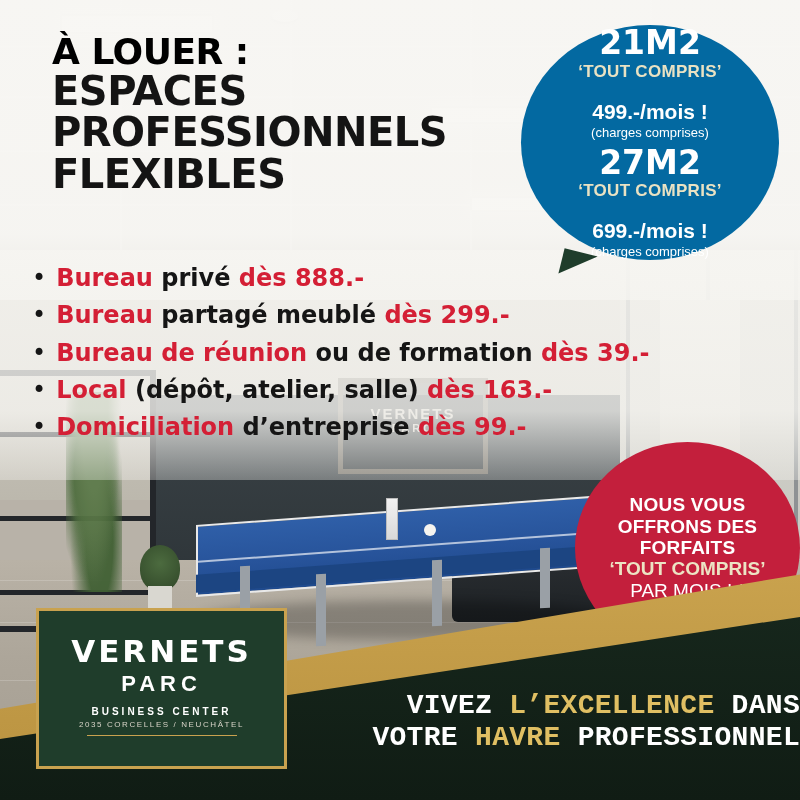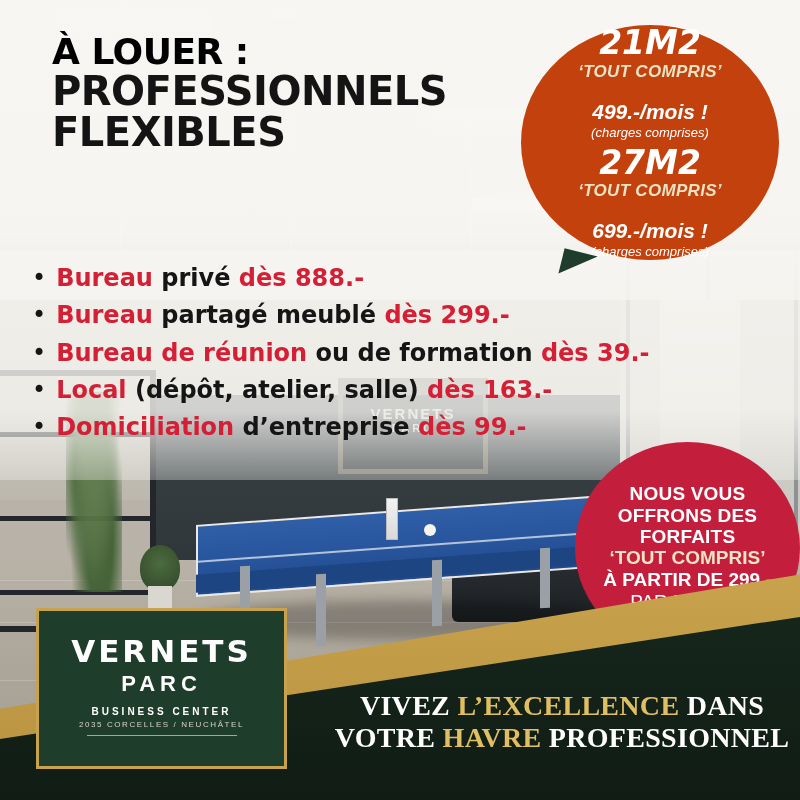--- a/index.html
+++ b/index.html
@@ -130,22 +130,22 @@
     display:flex;align-items:flex-start;gap:10px;margin-bottom:8px;
     font-size:24px;line-height:1.22;font-family:"DejaVu Sans", sans-serif;
   }
   .bullet .dot{color:#151515;font-size:24px;line-height:1.22;}
   .bullet .txt{color:#151515;font-weight:600;}
   .bullet .txt b{color:#d41f35;font-weight:800;}
 
   
   .green-bubble{
     position:absolute;left:521px;top:25px;width:258px;height:235px;border-radius:50%;
-    background:#c2410c;color:#fff;text-align:center;
-    display:flex;flex-direction:column;align-items:center;justify-content:center;font-style:italic;
+    background:#0369a1;color:#fff;text-align:center;
+    display:flex;flex-direction:column;align-items:center;justify-content:center;
   }
   .green-bubble .tail{
     position:absolute;left:40px;bottom:-18px;width:0;height:0;
     border-left:34px solid #1f3d2b;border-bottom:26px solid transparent;
     transform:rotate(14deg);
   }
   .gb-price{font-size:33px;font-weight:800;line-height:1.05;font-family:"DejaVu Sans", sans-serif;}
   .gb-tout{font-size:17px;font-weight:700;color:#e9e2c3;letter-spacing:.3px;margin-top:1px;}
   .gb-mois{font-size:21px;font-weight:800;margin-top:18px;}
   .gb-charges{font-size:13px;font-weight:400;margin-top:1px;}
@@ -189,22 +189,22 @@
     margin-top:22px;font-size:31px;font-weight:800;letter-spacing:3px;
     font-family:"DejaVu Sans", sans-serif;
   }
   .logo .p{font-size:22px;font-weight:600;letter-spacing:5px;margin-top:2px;}
   .logo .bc{font-size:10px;font-weight:700;letter-spacing:3px;margin-top:9px;}
   .logo .addr{font-size:8px;letter-spacing:1.6px;margin-top:3px;color:#d8d4c8;}
   .logo .rule{width:150px;height:1px;background:#c9a24f;margin:6px auto 0;}
 
   
   .tagline{
-    position:absolute;left:332px;top:690px;width:460px;text-align:center;color:#fff;
-    font-family:Liberation Serif, serif;
+    position:absolute;left:340px;top:690px;width:460px;text-align:right;color:#fff;
+    font-family:Liberation Mono, monospace;
   }
   .tagline div{font-size:28px;font-weight:800;line-height:1.16;letter-spacing:.3px;}
   .tagline b{color:#e0bf63;}
 </style>
 </head>
 <body>
 
 <div class="poster">
 
   <div class="photo">
@@ -271,20 +271,21 @@
     <div class="tt-leg" style="left:316px;top:574px;height:72px;transform:skewY(-4deg);"></div>
     <div class="tt-leg" style="left:432px;top:560px;height:66px;transform:skewY(-4deg);"></div>
     <div class="tt-leg" style="left:540px;top:548px;height:60px;transform:skewY(-4deg);"></div>
   </div>
 
   <div class="white-wash"></div>
   <div class="bullet-wash"></div>
 
   <div class="headline">
     <div class="l-red">À LOUER :</div>
+    <div class="l-dark">ESPACES</div>
     <div class="l-dark">PROFESSIONNELS</div>
     <div class="l-dark">FLEXIBLES</div>
   </div>
 
   <div class="bullets">
     <div class="bullet">
       <span class="dot">•</span>
       <span class="txt"><b>Bureau</b> privé <b>dès 888.-</b></span>
     </div>
     <div class="bullet">
@@ -317,21 +318,20 @@
     <div class="gb-mois">699.-/mois !</div>
     <div class="gb-charges">(charges comprises)</div>
   </div>
 
   <div class="red-bubble">
     <div class="tail"></div>
     <div class="rb-l">NOUS VOUS</div>
     <div class="rb-l">OFFRONS DES</div>
     <div class="rb-l">FORFAITS</div>
     <div class="rb-tout">‘TOUT COMPRIS’</div>
-    <div class="rb-apartir">À PARTIR DE 299.-</div>
     <div class="rb-par">PAR MOIS ! *</div>
   </div>
 
   <div class="gold-band"></div>
   <div class="dark-band"></div>
 
   <div class="logo">
     <div class="v">VERNETS</div>
     <div class="p">PARC</div>
     <div class="bc">BUSINESS CENTER</div>

